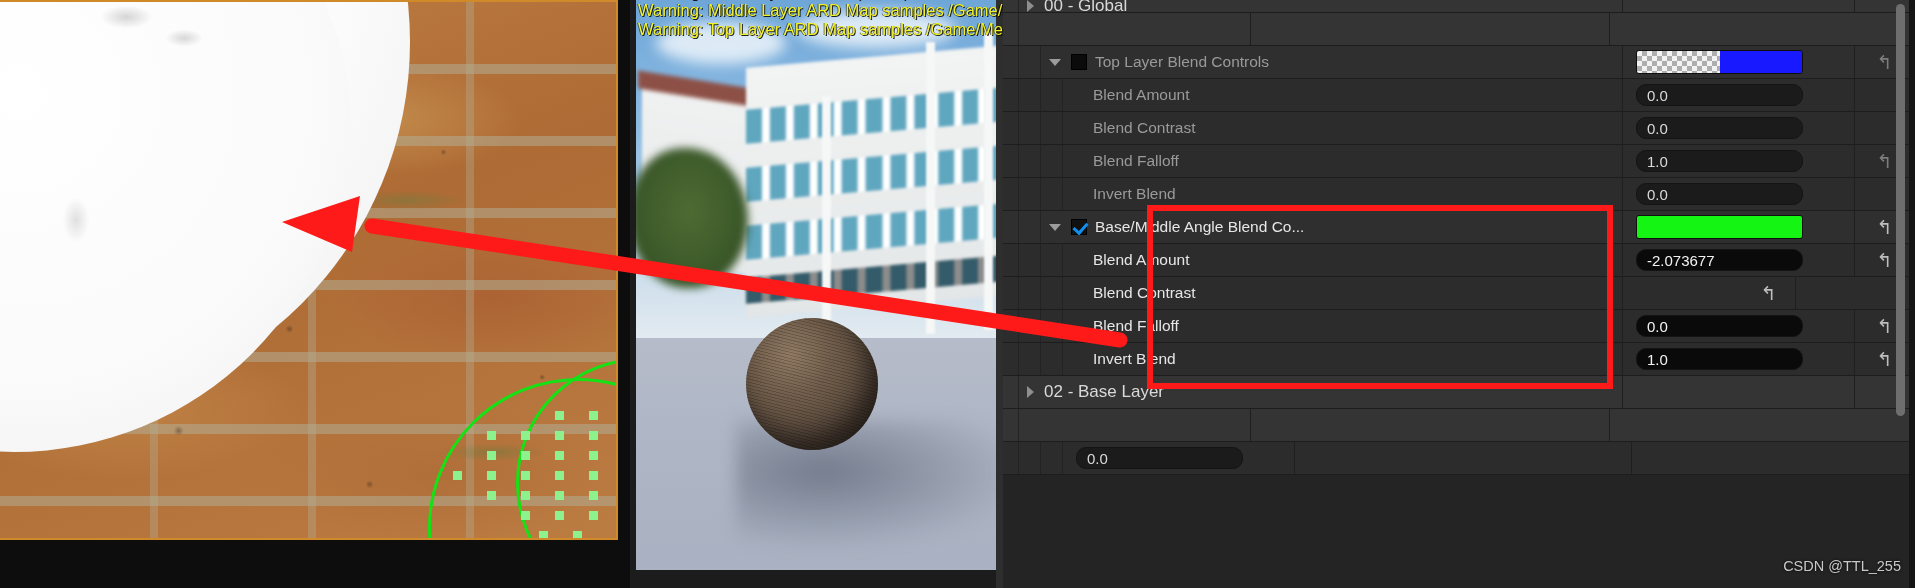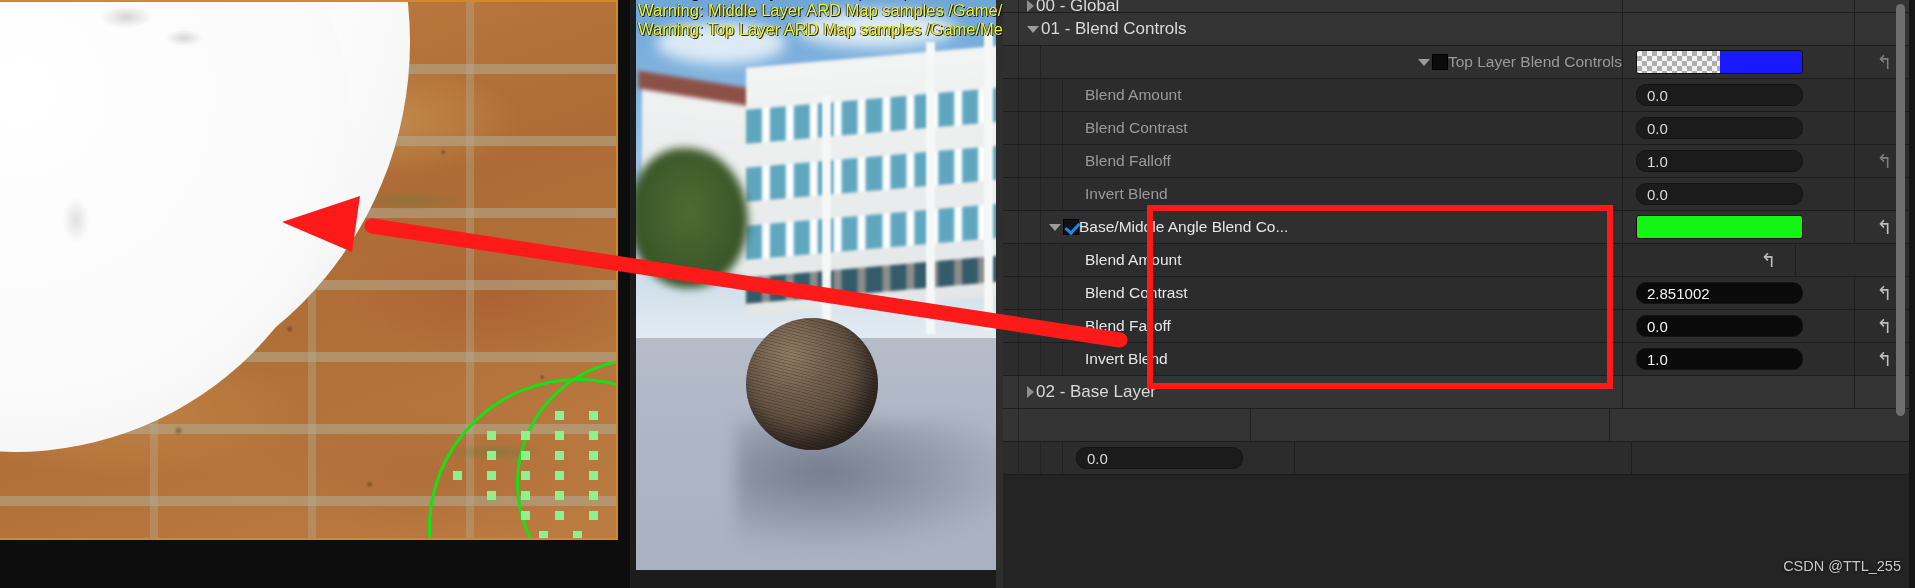--- a/index.html
+++ b/index.html
@@ -212,21 +212,21 @@
   .indent { flex: 0 0 auto; height: 100%; border-right: 1px solid #232323; }
   .i1 { width: 16px; }
   .i2 { width: 22px; }
   .i3 { width: 22px; }
   .namecol {
     display: flex; align-items: center;
     flex: 0 0 auto;
     height: 100%;
     border-right: 1px solid #1f1f1f;
     padding-left: 8px;
-    gap: 0;
+    gap: 8px;
   }
   .tri {
     width: 0; height: 0; flex: 0 0 auto;
     border-left: 6px solid transparent; border-right: 6px solid transparent;
     border-top: 7px solid #9c9c9c;
     margin-right: 2px;
   }
   .tri.right {
     border-top: 6px solid transparent; border-bottom: 6px solid transparent;
     border-left: 7px solid #8e8e8e; border-right: none;
@@ -402,33 +402,29 @@
             <div class="tri right"></div>
             <span class="lbl" style="font-size: 17px; color: rgb(217, 217, 217);">00 - Global</span>
           </div>
           <div class="valcol" style="flex-basis: 232px;"></div>
           <div class="spacer"></div>
           <div class="revertcol"></div>
           <div class="tailcol"></div>
         </div>
         <div class="row cat">
           <div class="indent i1"></div>
-          <div class="namecol" style="flex-basis: 604px;">
-            <div class="tri"></div>
-            <span class="lbl" style="font-size: 17px; color: rgb(217, 217, 217);">01 - Blend Controls</span>
-          </div>
           <div class="valcol" style="flex-basis: 232px;"></div>
           <div class="spacer"></div>
           <div class="revertcol"></div>
           <div class="tailcol"></div>
         </div>
         <div class="row sub dim">
           <div class="indent i1"></div>
           <div class="indent i2"></div>
-          <div class="namecol" style="flex-basis: 582px; justify-content: flex-end;">
+          <div class="namecol" style="flex-basis: 582px;">
             <div class="tri"></div>
             <div class="cbox"></div>
             <span class="lbl">Top Layer Blend Controls</span>
           </div>
           <div class="valcol" style="flex-basis: 232px;">
             <div class="swatch">
               <div class="alpha"></div>
               <div class="solid" style="background: rgb(25, 25, 255);"></div>
             </div>
           </div>
@@ -520,36 +516,36 @@
           <div class="tailcol"></div>
         </div>
         <div class="row leaf">
           <div class="indent i1"></div>
           <div class="indent i2"></div>
           <div class="indent i3"></div>
           <div class="namecol" style="flex-basis: 560px;">
             <div style="width: 14px; flex: 0 0 auto;"></div>
             <span class="lbl" style="color: rgb(230, 230, 230);">Blend Amount</span>
           </div>
+          <div class="valcol" style="flex-basis: 232px;">
+            <div class="field bright">-2.073677</div>
+          </div>
           <div class="spacer"></div>
           <div class="revertcol">
             <span class="revert">↰</span>
           </div>
           <div class="tailcol"></div>
         </div>
         <div class="row leaf">
           <div class="indent i1"></div>
           <div class="indent i2"></div>
           <div class="indent i3"></div>
           <div class="namecol" style="flex-basis: 560px;">
             <div style="width: 14px; flex: 0 0 auto;"></div>
             <span class="lbl" style="color: rgb(230, 230, 230);">Blend Contrast</span>
-          </div>
-          <div class="valcol" style="flex-basis: 232px;">
-            <div class="field bright">2.851002</div>
           </div>
           <div class="spacer"></div>
           <div class="revertcol">
             <span class="revert">↰</span>
           </div>
           <div class="tailcol"></div>
         </div>
         <div class="row leaf">
           <div class="indent i1"></div>
           <div class="indent i2"></div>

